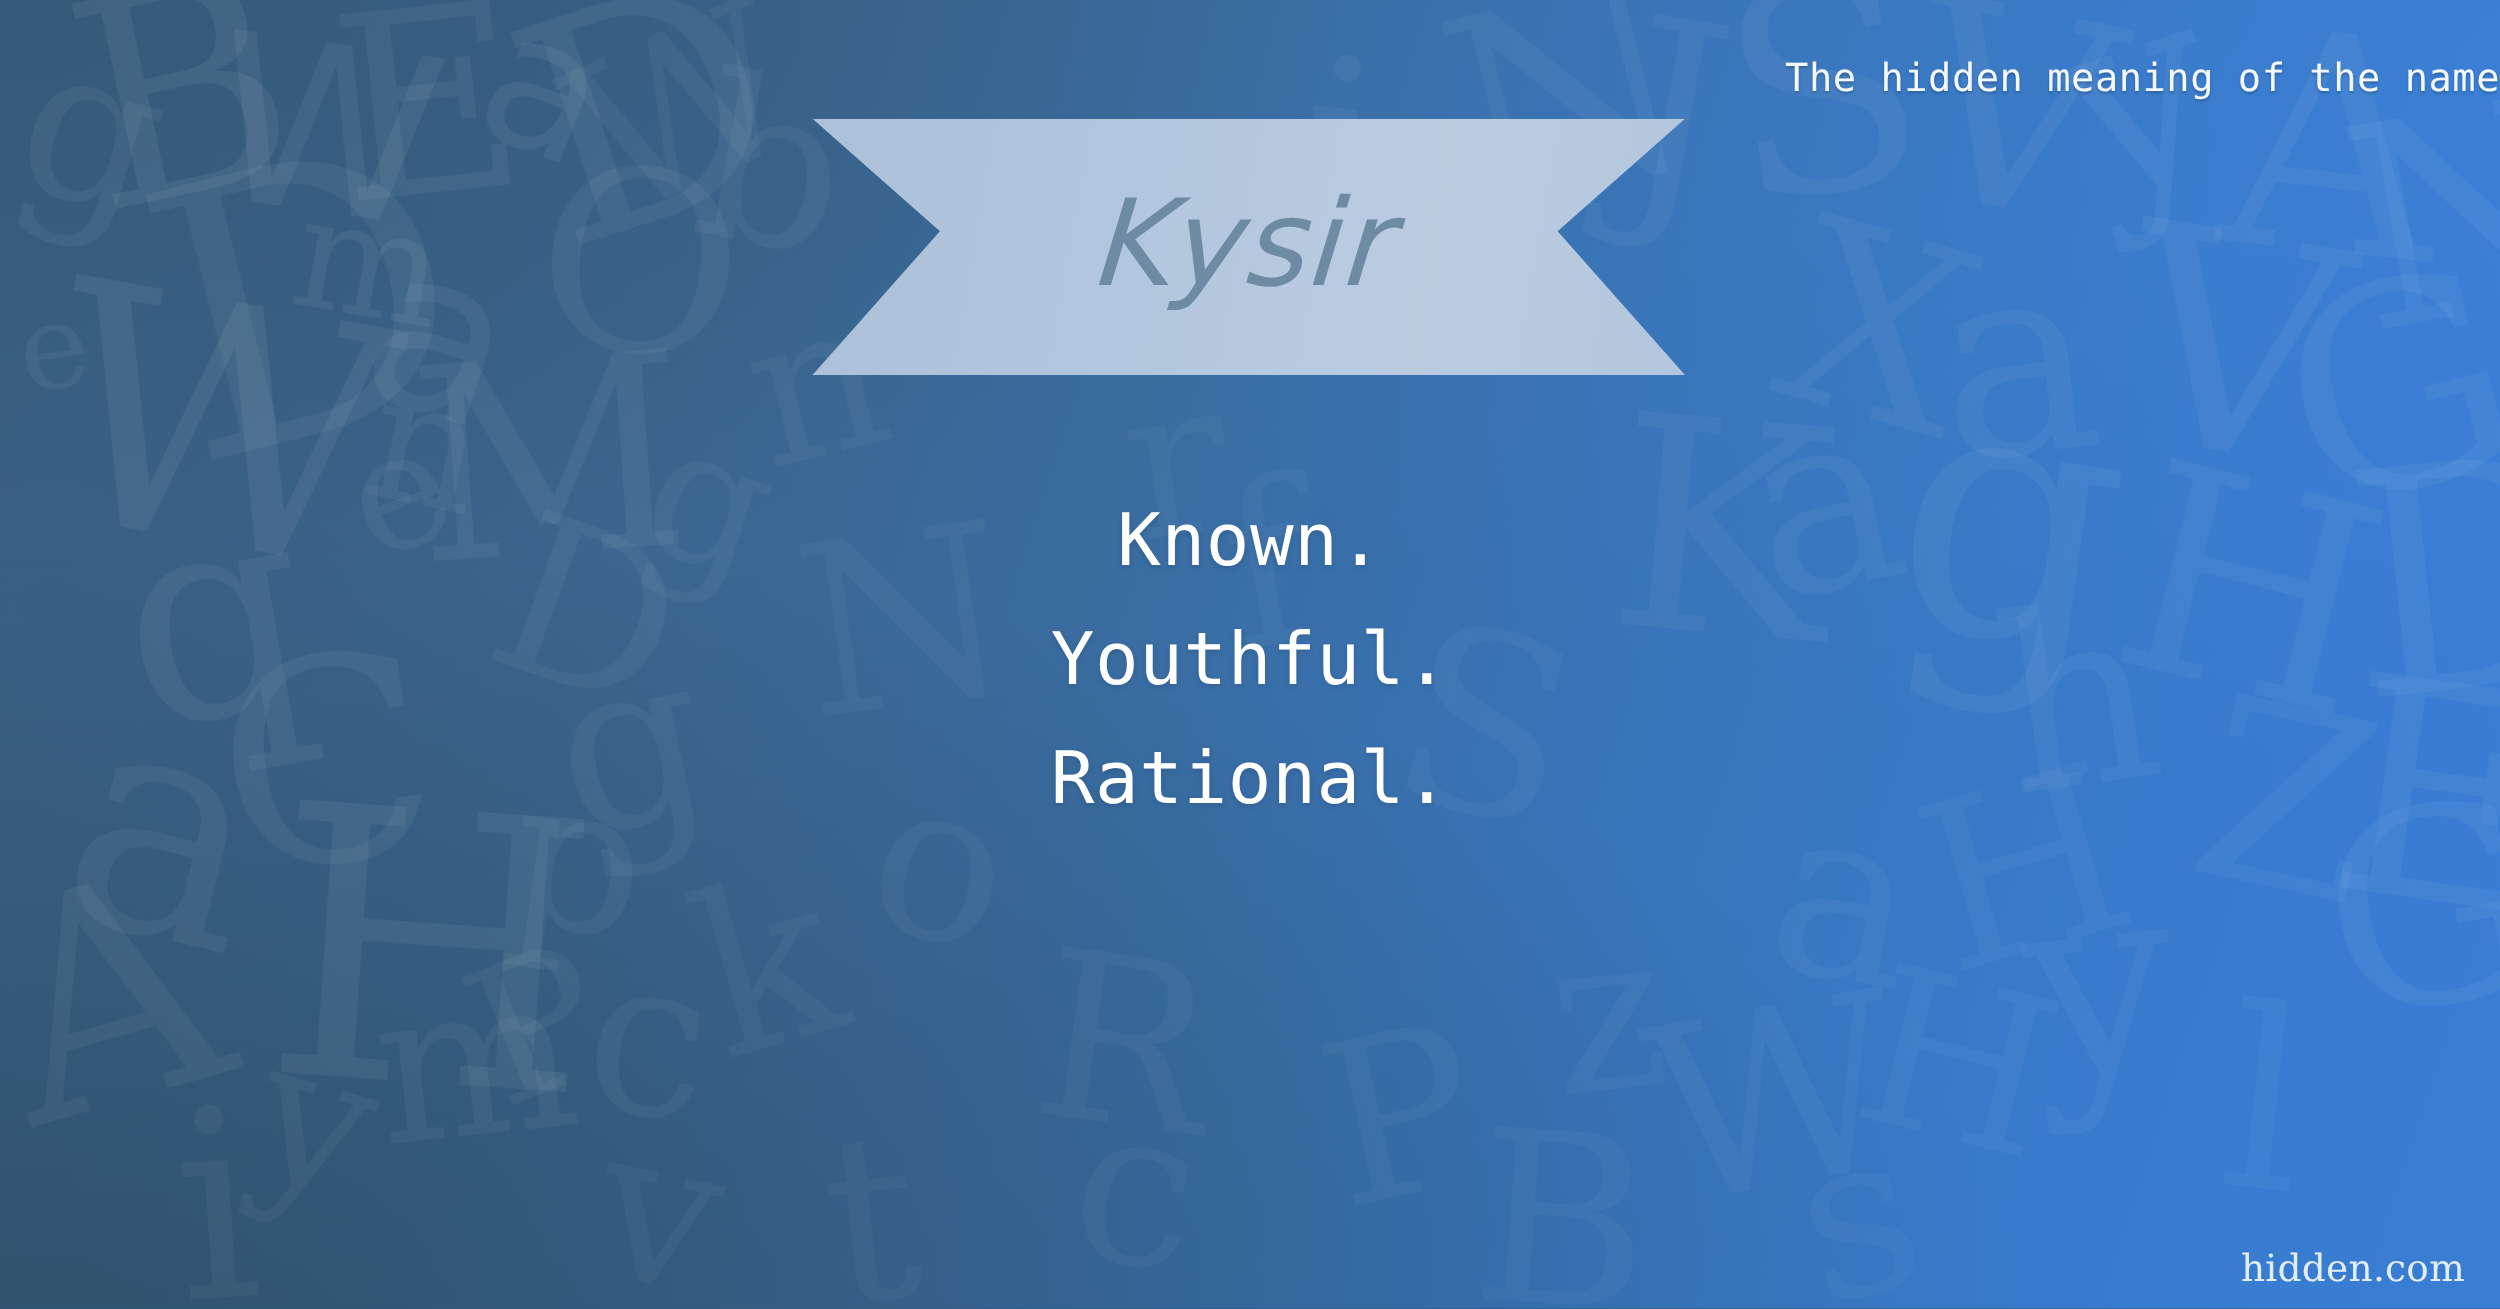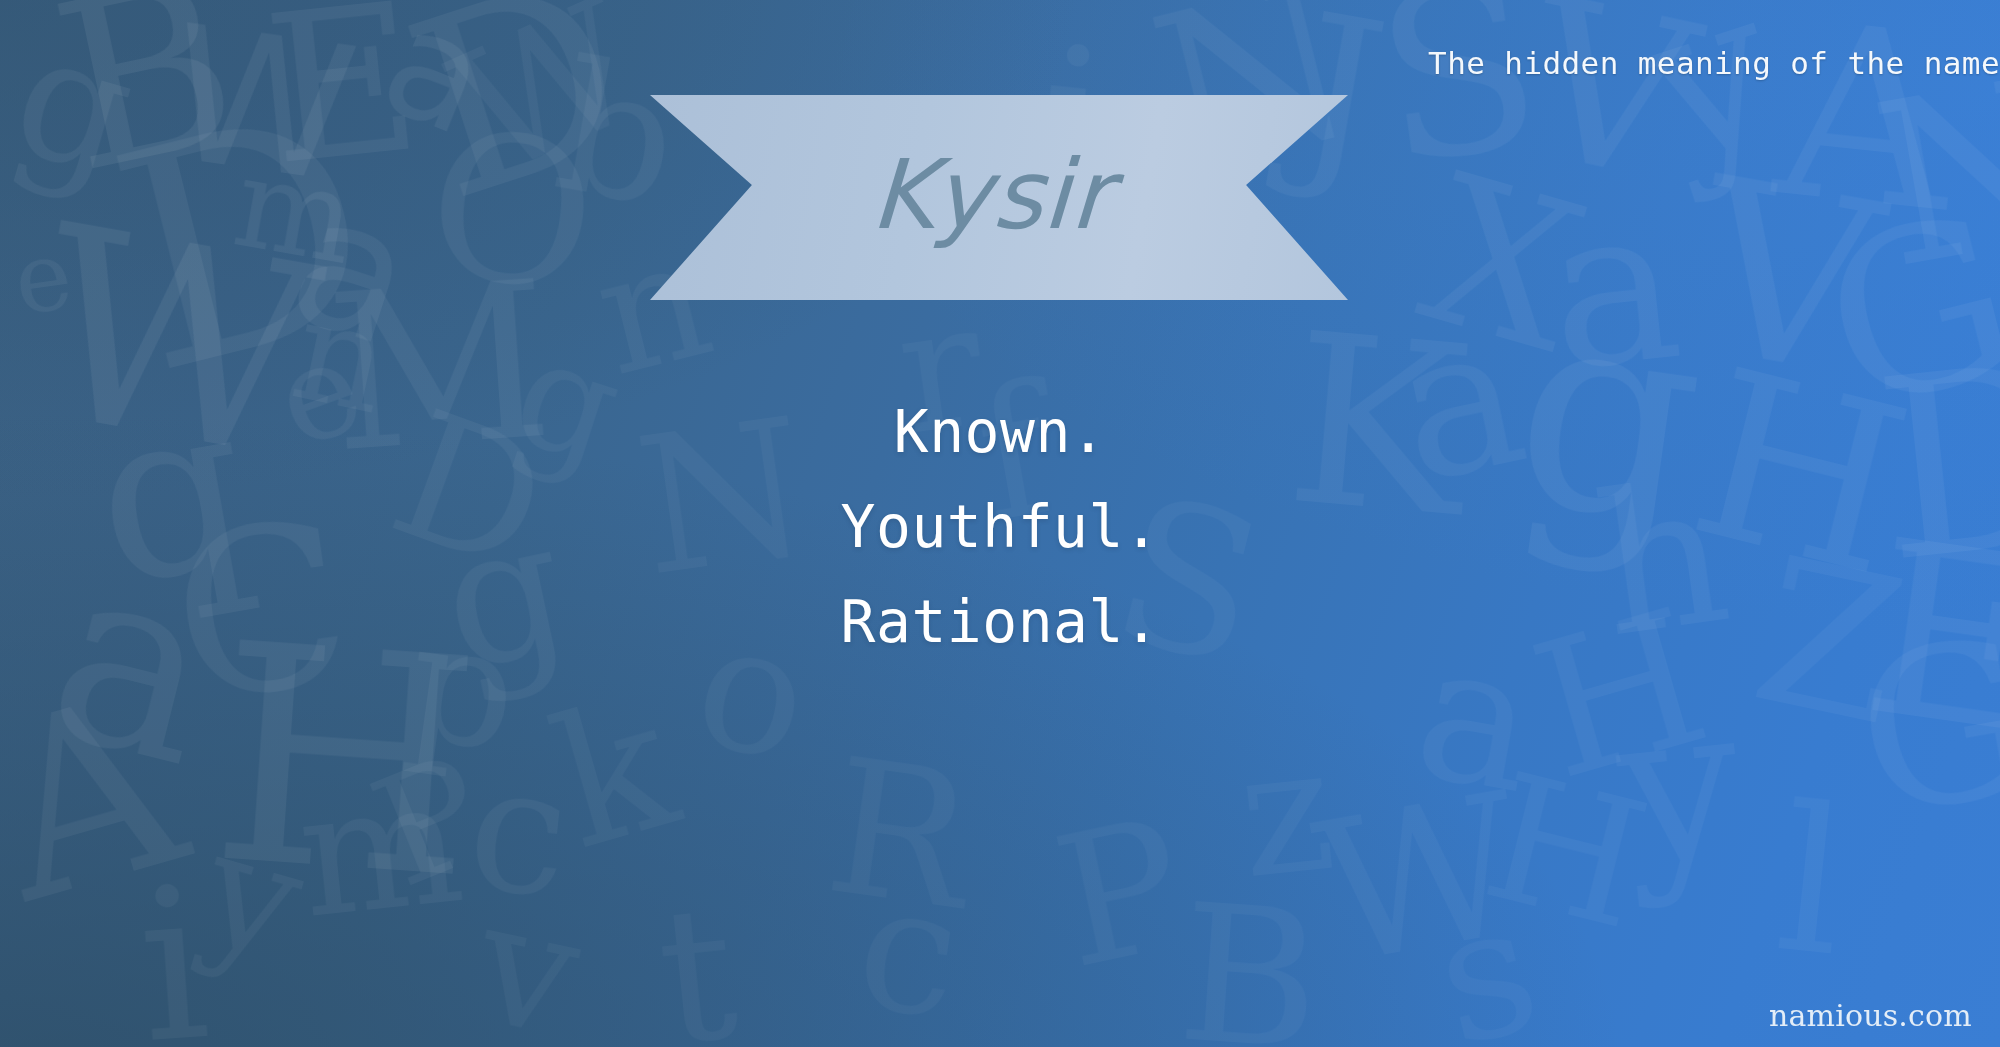--- a/index.html
+++ b/index.html
@@ -222,15 +222,15 @@
     <div class="ribbon-final"></div>
     <div class="ribbon-name">Kysir</div>
   </div>
 
   <div class="meanings" id="meanings-layer">
       <span class="line">Known.</span>
       <span class="line">Youthful.</span>
       <span class="line">Rational.</span>
     </div>
 
-  <div class="watermark">namious.com</div>
+  <div class="watermark">hidden.com</div>
 
 </div>
 
 </body></html>

